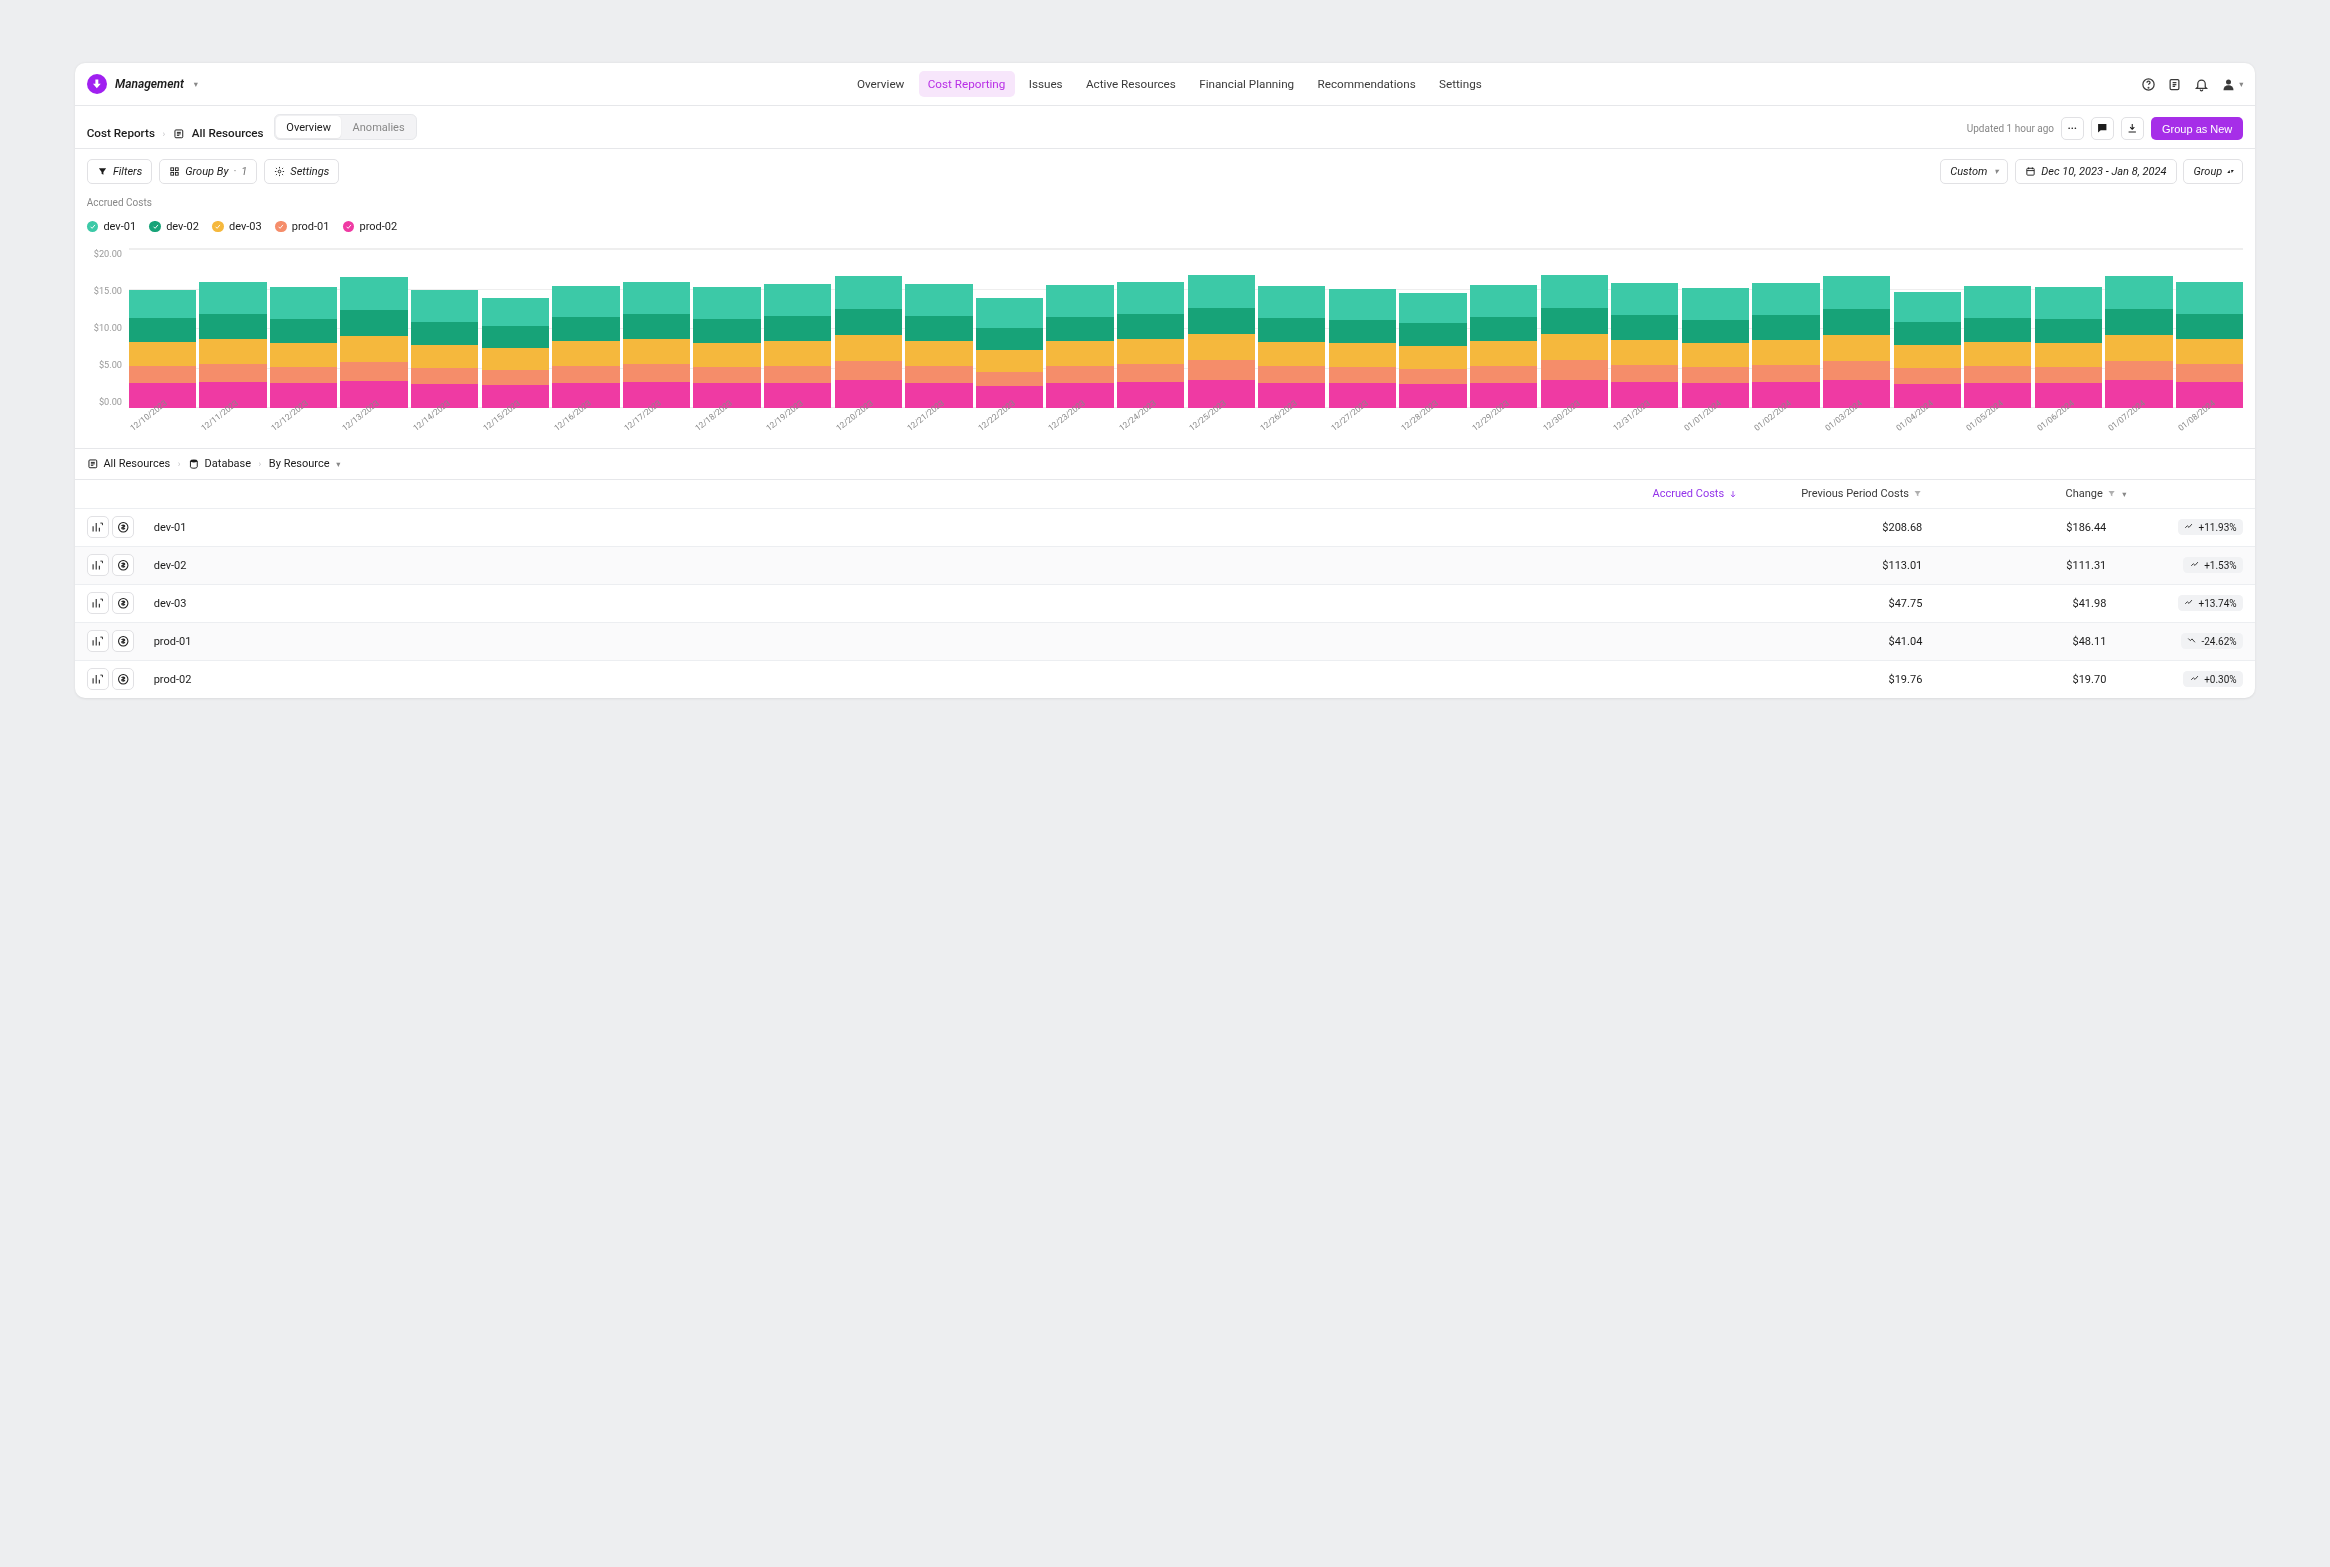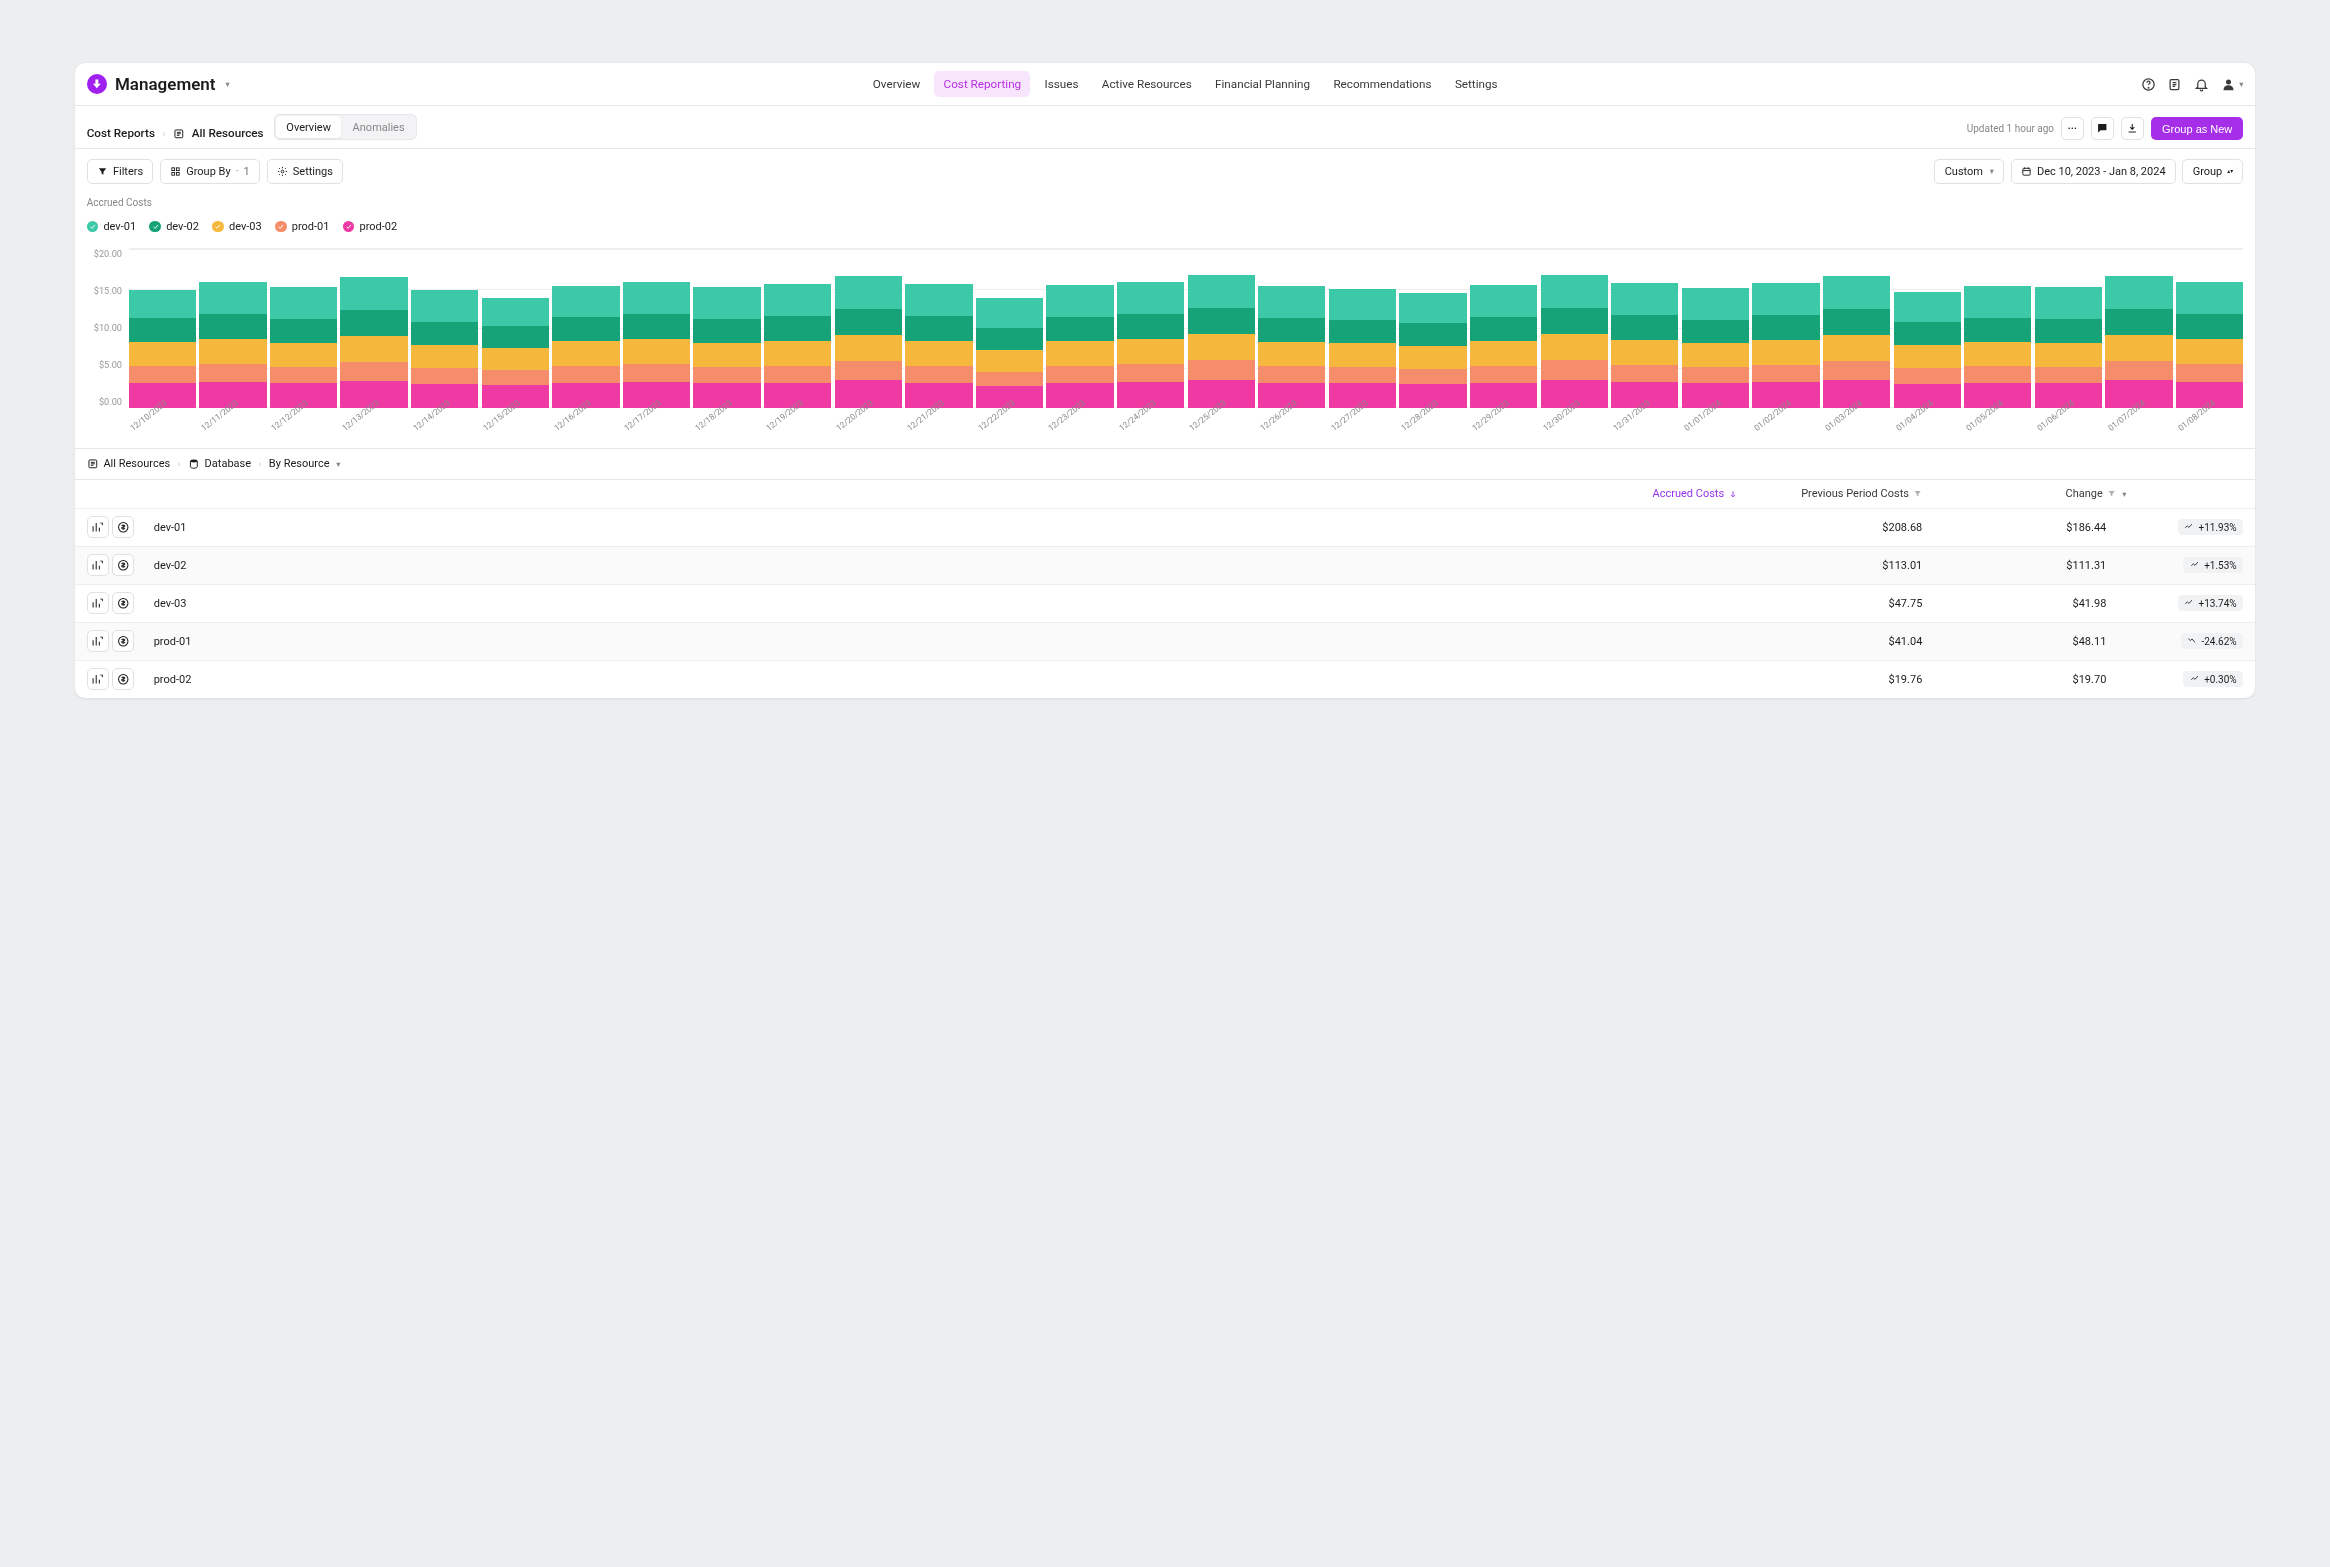--- a/index.html
+++ b/index.html
@@ -2,42 +2,42 @@
 <html style="font-size:13.4px"><head>
 <meta charset="utf-8">
 <style>
 *{box-sizing:border-box;margin:0;padding:0;}
 body{font-family:-apple-system,BlinkMacSystemFont,"Segoe UI",Roboto,sans-serif;background:#edeef0;padding:63px 75px;color:#1c1c1c;}
 .app{background:#fff;border-radius:10px;box-shadow:0 0.8px 2.5px rgba(0,0,0,.08);overflow:hidden;}
 .topbar{display:flex;align-items:center;padding:8.3px 11.7px;border-bottom:0.8px solid #e6e7ea;}
 .logo-wrap{display:flex;align-items:center;gap:8.3px;cursor:pointer;}
 .logo{width:20px;height:20px;background:#a020f0;border-radius:50%;display:flex;align-items:center;justify-content:center;}
 .logo svg{width:11.7px;height:11.7px;fill:#fff;}
-.workspace{font-weight:600;font-size:17px;}
+.workspace{font-weight:600;font-size:12px;font-style:italic;}
 .caret{font-size:8.3px;color:#888;margin-left:1.7px;}
 .mainnav{display:flex;gap:5px;margin-left:auto;margin-right:auto;}
 .nav-item{font-size:11.7px;padding:5.8px 9.2px;border-radius:5px;color:#3a3a3a;cursor:pointer;}
 .nav-item.active{background:#f7e6fb;color:#b82ee6;}
 .topicons{display:flex;gap:11.7px;align-items:center;}
 .topicons .ic{width:15px;height:15px;cursor:pointer;color:#3a3a3a;}
 .avatar-btn{display:flex;align-items:center;gap:1.7px;cursor:pointer;}
 .sub1{display:flex;align-items:flex-end;padding:7.5px 11.7px;border-bottom:0.8px solid #e6e7ea;}
 .bc{display:flex;align-items:center;gap:7.5px;font-size:11.7px;}
 .bc-sep{color:#c4c4c7;font-size:9.2px;}
 .bc-link{cursor:pointer;color:#1c1c1c;font-weight:500;}
 .bc-icon{width:11.7px;height:11.7px;}
 .tabs{display:flex;gap:1.7px;margin-left:10px;background:#f3f3f5;border:0.8px solid #e6e7ea;border-radius:5.8px;padding:1.7px;}
 .tab{font-size:11px;padding:4.2px 10px;border-radius:4.2px;cursor:pointer;color:#888;}
 .tab.active{background:#fff;color:#1c1c1c;box-shadow:0 0.8px 1.7px rgba(0,0,0,.06);}
 .sub1-right{margin-left:auto;display:flex;align-items:center;gap:6.7px;}
 .meta-txt{font-size:10px;color:#888;}
 .sqbtn{width:23.4px;height:23.4px;border:0.8px solid #e1e1e4;border-radius:5px;display:flex;align-items:center;justify-content:center;cursor:pointer;background:#fff;}
 .sqbtn svg{width:12.5px;height:12.5px;}
 .primary{background:#a62ee8;color:#fff;border:none;border-radius:5px;padding:5.8px 11px;font-size:11px;font-weight:500;cursor:pointer;}
-.sub2{display:flex;align-items:center;padding:10px 11.7px 0 11.7px;gap:6.7px;}
+.sub2{display:flex;align-items:center;padding:10px 11.7px 0 11.7px;gap:6.7px;font-style:italic;}
 .pillbtn{border:0.8px solid #e1e1e4;border-radius:5px;background:#fff;padding:5px 9.2px;font-size:11px;display:flex;align-items:center;gap:5px;cursor:pointer;}
 .pillbtn svg{width:11px;height:11px;}
 .badge{color:#777;}
 .sub2-right{margin-left:auto;display:flex;gap:6.7px;}
 .summary{padding:11.7px 11.7px 5px 11.7px;}
 .big{font-size:19px;font-weight:700;}
 .sub{font-size:10px;color:#888;margin-top:1.7px;}
 .legend{display:flex;gap:13.4px;padding:6.7px 11.7px 15px 11.7px;font-size:11px;}
 .lg{display:flex;align-items:center;gap:5px;cursor:pointer;}
 .dot{width:11.7px;height:11.7px;border-radius:50%;display:flex;align-items:center;justify-content:center;}

